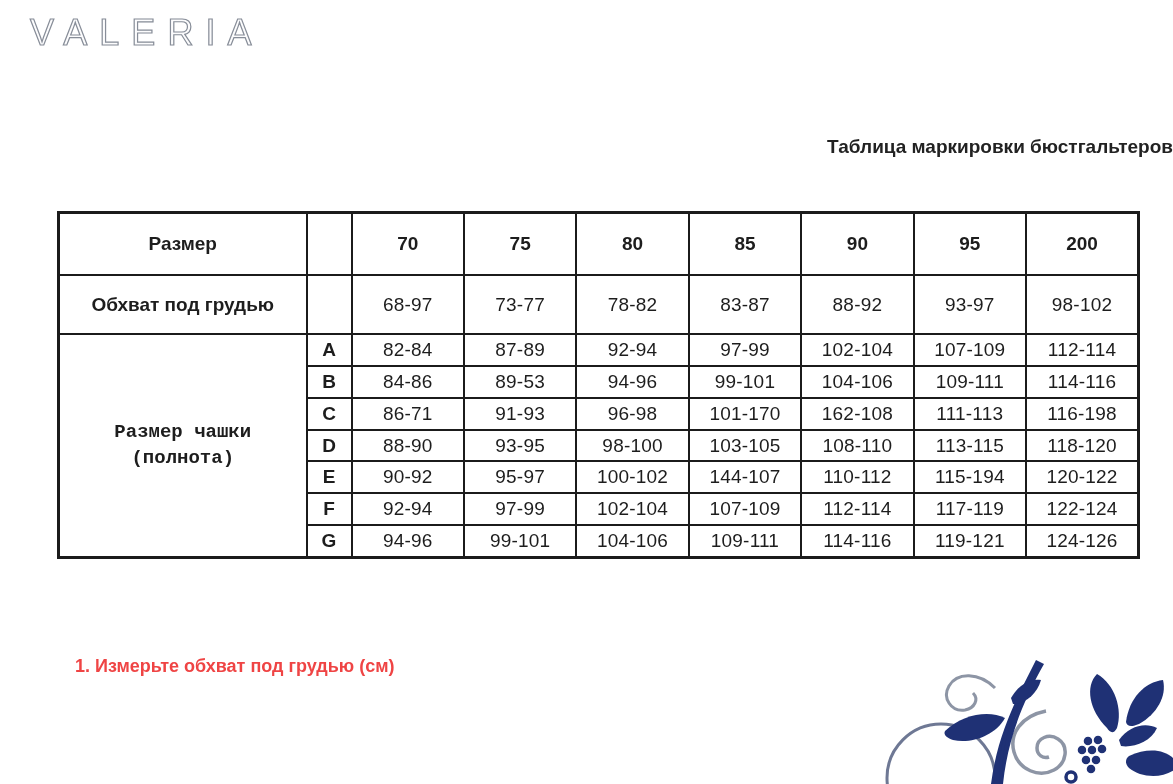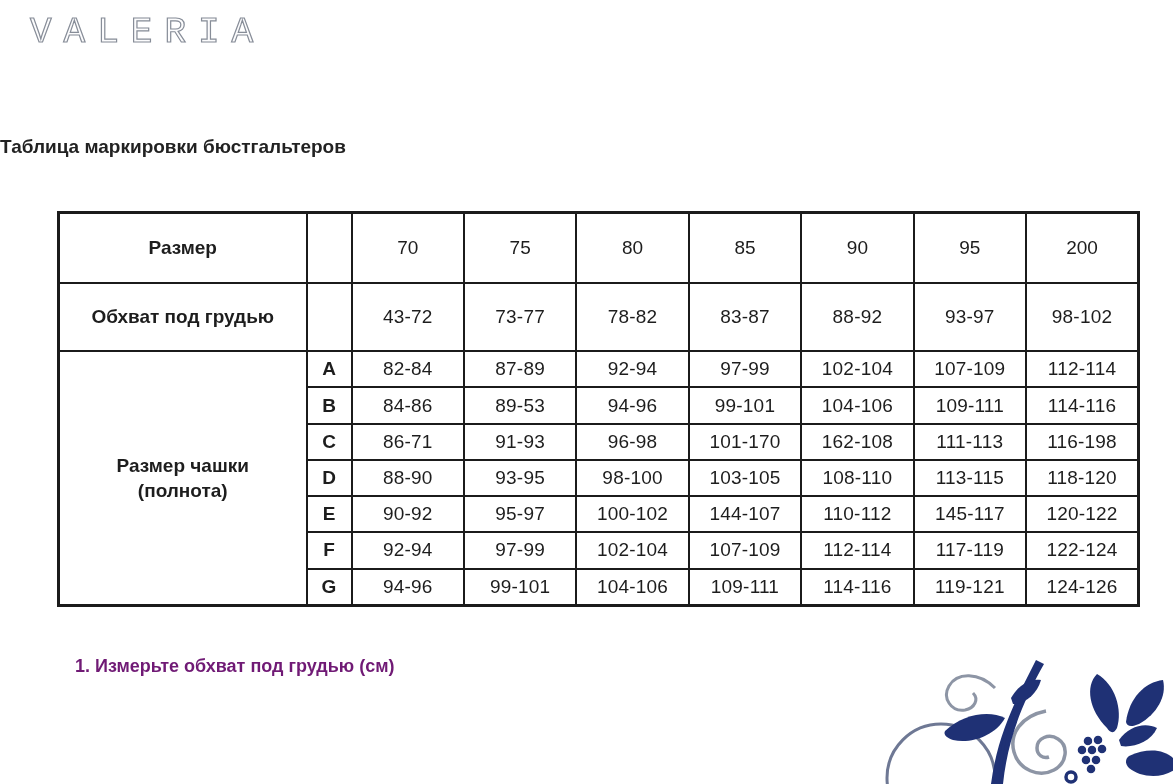--- a/index.html
+++ b/index.html
@@ -7,57 +7,57 @@
   .page {
     position:relative;
     width:1173px; height:784px;
     background:#ffffff;
     overflow:hidden;
     font-family:"Liberation Sans", sans-serif;
     color:#1d1d1d;
   }
   .logo {
     position:absolute; left:30px; top:12px;
-    font-family:Liberation Mono, monospace;
+    font-family:Liberation Sans, sans-serif;
     font-size:36px; letter-spacing:12px; font-weight:400;
     color:#878d98;
     -webkit-text-fill-color:#fcfcfd;
     -webkit-text-stroke:1.2px #878d98;
     user-select:none;
   }
   .title {
     position:absolute; left:0; top:136px; width:1173px;
-    text-align:left;
+    text-align:right;
     font-size:19px; font-weight:bold; color:#222;
   }
   table.size-table {
     position:absolute; left:57px; top:211px;
-    width:1083px; height:396px;
+    width:1083px; height:348px;
     border-collapse:collapse; table-layout:fixed;
     border:3px solid #1b1b1b;
     font-size:19px;
   }
   table.size-table td {
     border:2px solid #1b1b1b;
     text-align:center; vertical-align:middle;
     background:#ffffff;
     padding:0;
   }
   td.peach { background:#f9e2c0; }
   td.lav   { background:#cfccdf; }
   td.label { text-align:left; padding-left:13px; font-weight:bold; }
-  td.hd    { font-weight:normal; }
+  td.hd    { font-weight:bold; }
   td.letter{ font-weight:bold; }
   td.val   { font-weight:normal; letter-spacing:0.2px; }
-  td.cuplabel { line-height:1.35; }
+  td.cuplabel { line-height:1.35;font-family:Liberation Mono, monospace; }
   tr.r-header    { height:47px; }
   tr.r-underbust { height:45px; }
   .instructions {
     position:absolute; left:75px; top:656px;
-    font-size:18px; font-weight:bold; color:#701a75;
+    font-size:18px; font-weight:bold; color:#ef4444;
   }
   .instructions p { margin-bottom:27px; }
   .ornament {
     position:absolute; right:0; bottom:0;
     width:290px; height:128px;
     overflow:hidden;
   }
 </style>
 </head>
 <body>
@@ -88,21 +88,21 @@
           <td class="peach hd">75</td>
           <td class="peach hd">80</td>
           <td class="peach hd">85</td>
           <td class="peach hd">90</td>
           <td class="peach hd">95</td>
           <td class="peach hd">200</td>
         </tr>
       <tr class="r-underbust">
         <td class="peach label">Обхват под грудью</td>
         <td></td>
-      <td class="val">43-72</td>
+      <td class="val">68-97</td>
           <td class="val">73-77</td>
           <td class="val">78-82</td>
           <td class="val">83-87</td>
           <td class="val">88-92</td>
           <td class="val">93-97</td>
           <td class="val">98-102</td>
         </tr>
     </tbody>
     <tbody>
         <tr>
@@ -149,21 +149,21 @@
           <td class="val">113-115</td>
           <td class="val">118-120</td>
         </tr>
         <tr>
           <td class="lav letter">E</td>
           <td class="val">90-92</td>
           <td class="val">95-97</td>
           <td class="val">100-102</td>
           <td class="val">144-107</td>
           <td class="val">110-112</td>
-          <td class="val">145-117</td>
+          <td class="val">115-194</td>
           <td class="val">120-122</td>
         </tr>
         <tr>
           <td class="lav letter">F</td>
           <td class="val">92-94</td>
           <td class="val">97-99</td>
           <td class="val">102-104</td>
           <td class="val">107-109</td>
           <td class="val">112-114</td>
           <td class="val">117-119</td>

